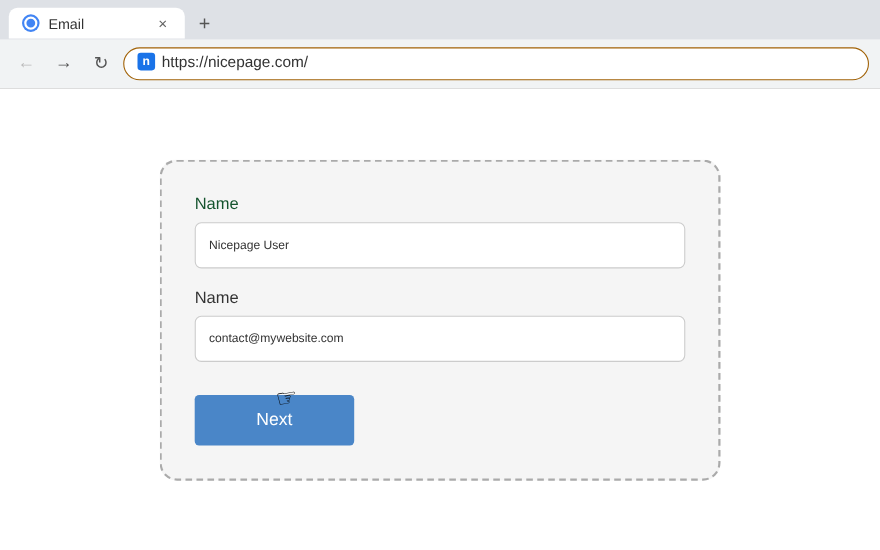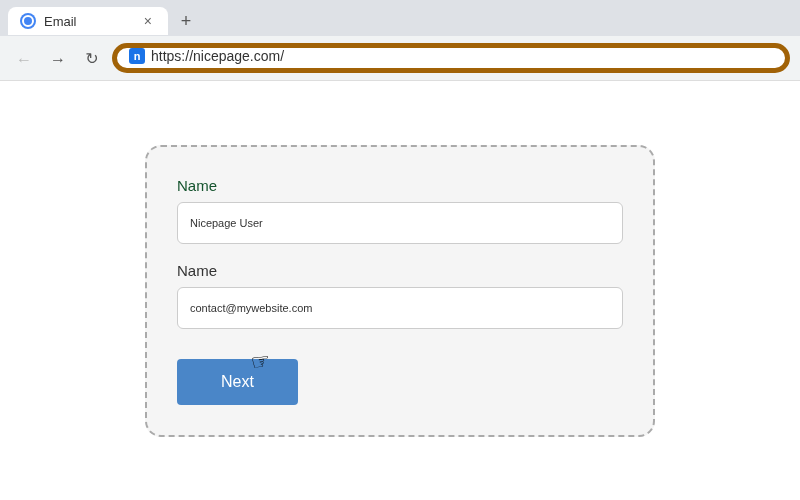--- a/index.html
+++ b/index.html
@@ -114,23 +114,23 @@
     }
 
     .nav-btn.disabled {
       color: #bbb;
       cursor: default;
     }
 
     .address-bar {
       flex: 1;
       display: flex;
-      align-items: flex-end;
-      background: #fff;
-      border: 5px solid #a16207;
+      align-items: flex-start;
+      background: #fff;
+      border: 1px solid #a16207;
       border-radius: 20px;
       padding: 4px 12px;
       height: 30px;
       gap: 6px;
     }
 
     .address-icon {
       width: 16px;
       height: 16px;
       background: #1a73e8;
@@ -200,21 +200,21 @@
       color: #333;
       background: #fff;
       outline: none;
     }
 
     .next-btn {
       background: #4a86c8;
       color: #fff;
       border: none;
       border-radius: 4px;
-      padding: 14px 44px;
+      padding: 14px 56px;
       font-size: 16px;
       cursor: pointer;
       margin-top: 12px;
     }
 
     
     .cursor-overlay {
       position: absolute;
       bottom: 30px;
       left: 74px;

